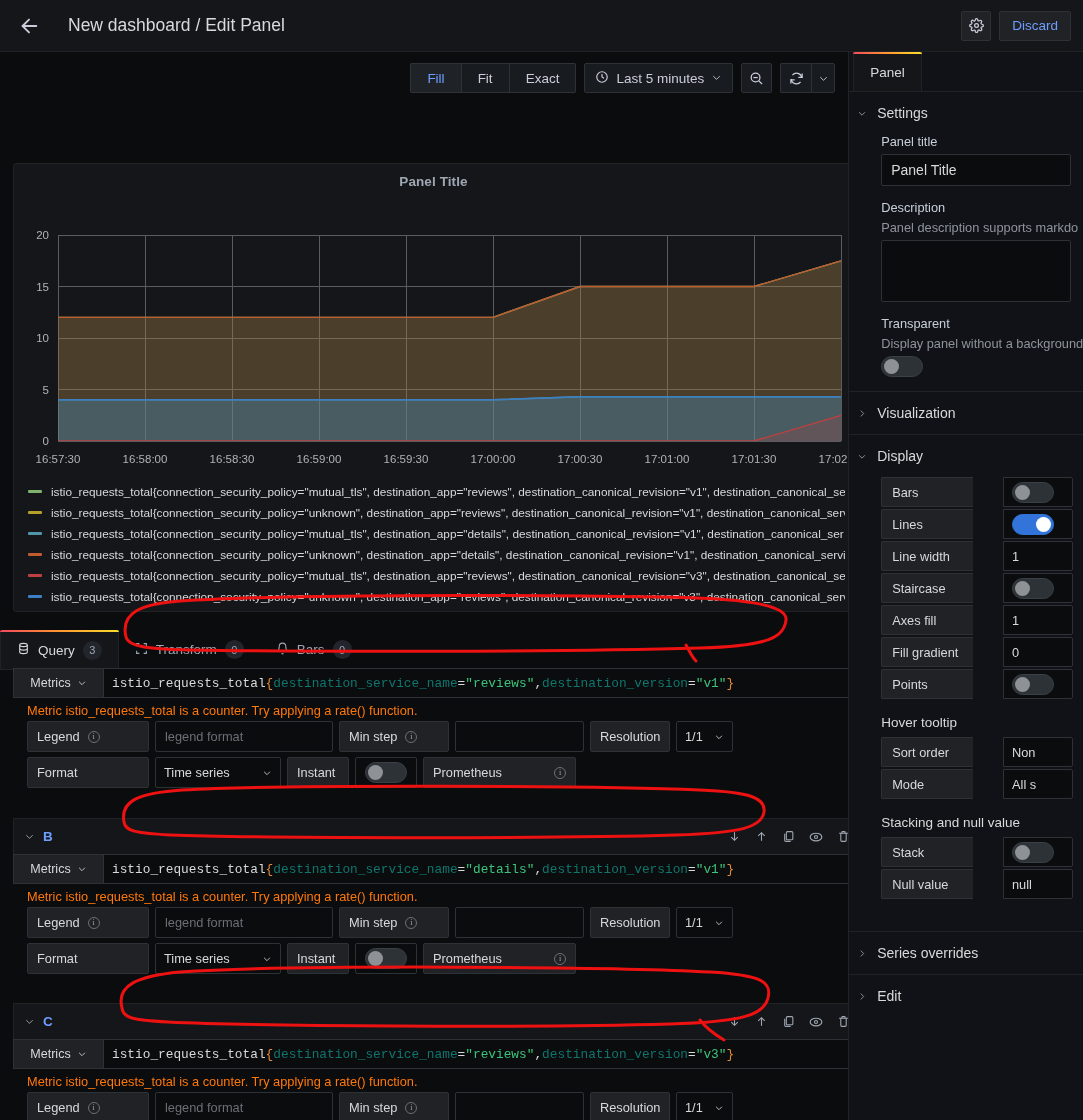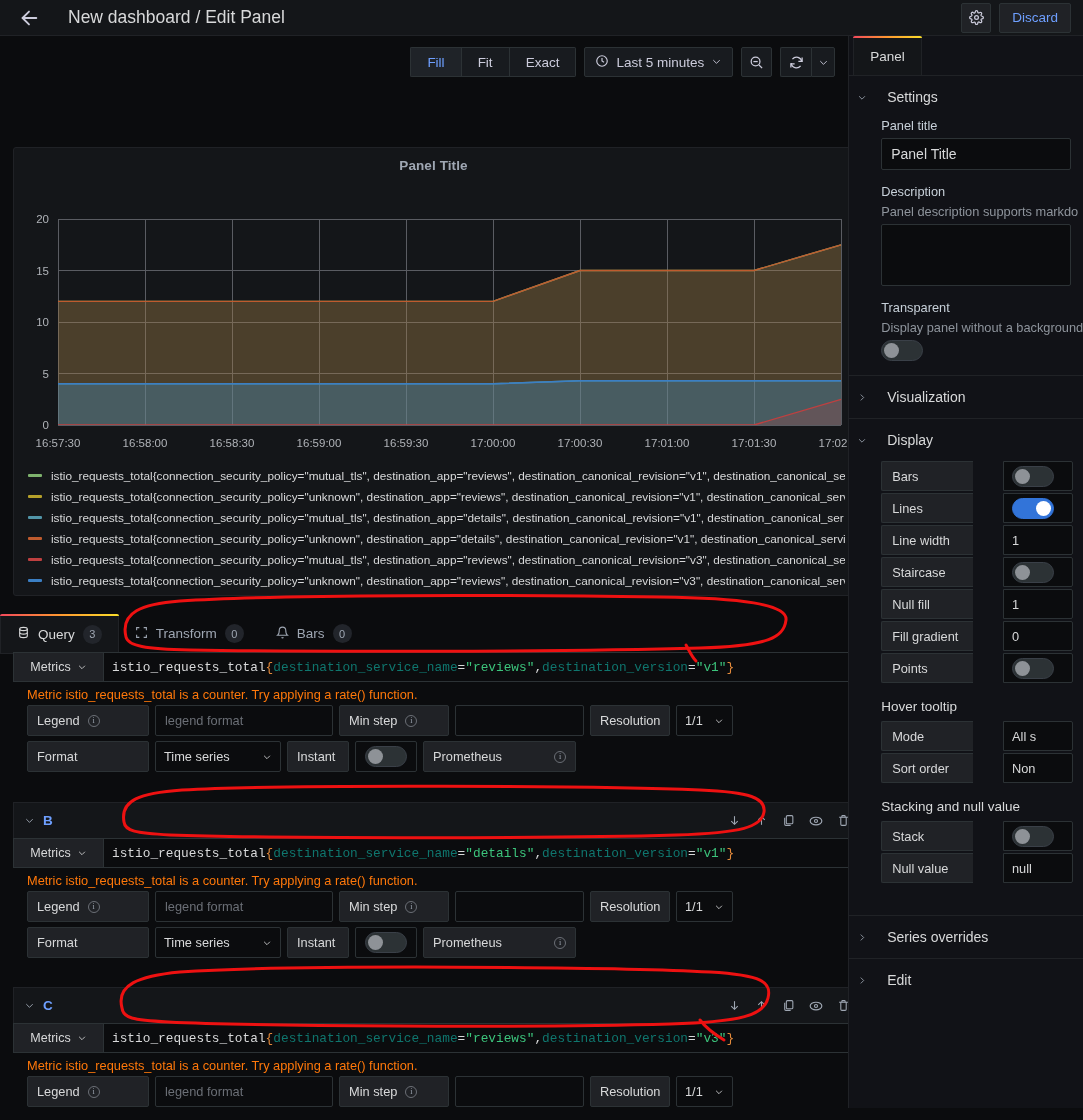--- a/index.html
+++ b/index.html
@@ -7,21 +7,21 @@
     width: 1083px; height: 1120px;
     background: #0b0c0e;
     font-family: "Liberation Sans", sans-serif;
     color: #d8d9da;
     overflow: hidden;
   }
   .app { position: relative; width: 1083px; height: 1120px; }
 
   
   .topbar {
-    height: 36px; display: flex; align-items: center;
+    height: 52px; display: flex; align-items: center;
     background: #141619; border-bottom: 1px solid #202226;
     padding: 10px 12px;
     text-align: center;
   }
   .back-btn {
     width: 34px; height: 34px; display: flex; align-items: center; justify-content: center;
     color: #ccccdc; cursor: pointer; border-radius: 3px;
   }
   .topbar-title {
     margin-left: 22px; font-size: 17.5px; color: #d8d9da; font-weight: 400;
@@ -193,21 +193,21 @@
     font-size: 13.5px; color: #d8d9da; background: #141619;
     border: 1px solid #202226; border-bottom: none; border-radius: 3px 3px 0 0;
     position: relative; cursor: pointer; margin-left: 4px;
   }
   .opt-tab::before {
     content: ""; position: absolute; left: -1px; right: -1px; top: -1px; height: 2px;
     background: linear-gradient(90deg, #f2495c 0%, #ff9830 50%, #fade2a 100%);
     border-radius: 2px 2px 0 0;
   }
   .sec-head {
-    display: flex; align-items: center; gap: 20px; padding: 13px 10px 13px 8px;
+    display: flex; align-items: center; gap: 10px; padding: 13px 10px 13px 8px;
     font-size: 14px; color: #d8d9da; font-weight: 500; cursor: pointer;
   }
   .sec-head .chev { color: #9fa7b3; font-size: 11px; width: 10px; display:flex; justify-content:center;}
   .sec-divider { height: 1px; background: #202226; }
   .sec-body { padding: 0 10px 14px 32px; }
   .field-label { font-size: 12.8px; color: #c7d0d9; margin-bottom: 5px; }
   .field-desc  { font-size: 12.8px; color: #8e949c; margin-bottom: 5px; white-space: nowrap; }
   .text-input {
     height: 32px; background: #0b0c0e; border: 1px solid #2c3235; border-radius: 2px;
     display: flex; align-items: center; padding: 0 9px; font-size: 14px; color: #d8d9da;
@@ -739,44 +739,44 @@
         </div>
         <div class="opt-pair">
           <div class="k">Staircase</div>
           <div class="v">
               <div class="toggle">
                 <span class="knob"></span>
               </div>
             </div>
         </div>
         <div class="opt-pair">
-          <div class="k">Null fill</div>
+          <div class="k">Axes fill</div>
           <div class="v">1</div>
         </div>
         <div class="opt-pair">
           <div class="k">Fill gradient</div>
           <div class="v">0</div>
         </div>
         <div class="opt-pair">
           <div class="k">Points</div>
           <div class="v">
               <div class="toggle">
                 <span class="knob"></span>
               </div>
             </div>
         </div>
 
         <div class="group-title">Hover tooltip</div>
         <div class="opt-pair">
+          <div class="k">Sort order</div>
+          <div class="v">Non</div>
+        </div>
+        <div class="opt-pair">
           <div class="k">Mode</div>
           <div class="v">All s</div>
-        </div>
-        <div class="opt-pair">
-          <div class="k">Sort order</div>
-          <div class="v">Non</div>
         </div>
 
         <div class="group-title">Stacking and null value</div>
         <div class="opt-pair">
           <div class="k" style="width:100px">Stack</div>
           <div class="v">
               <div class="toggle">
                 <span class="knob"></span>
               </div>
             </div>

